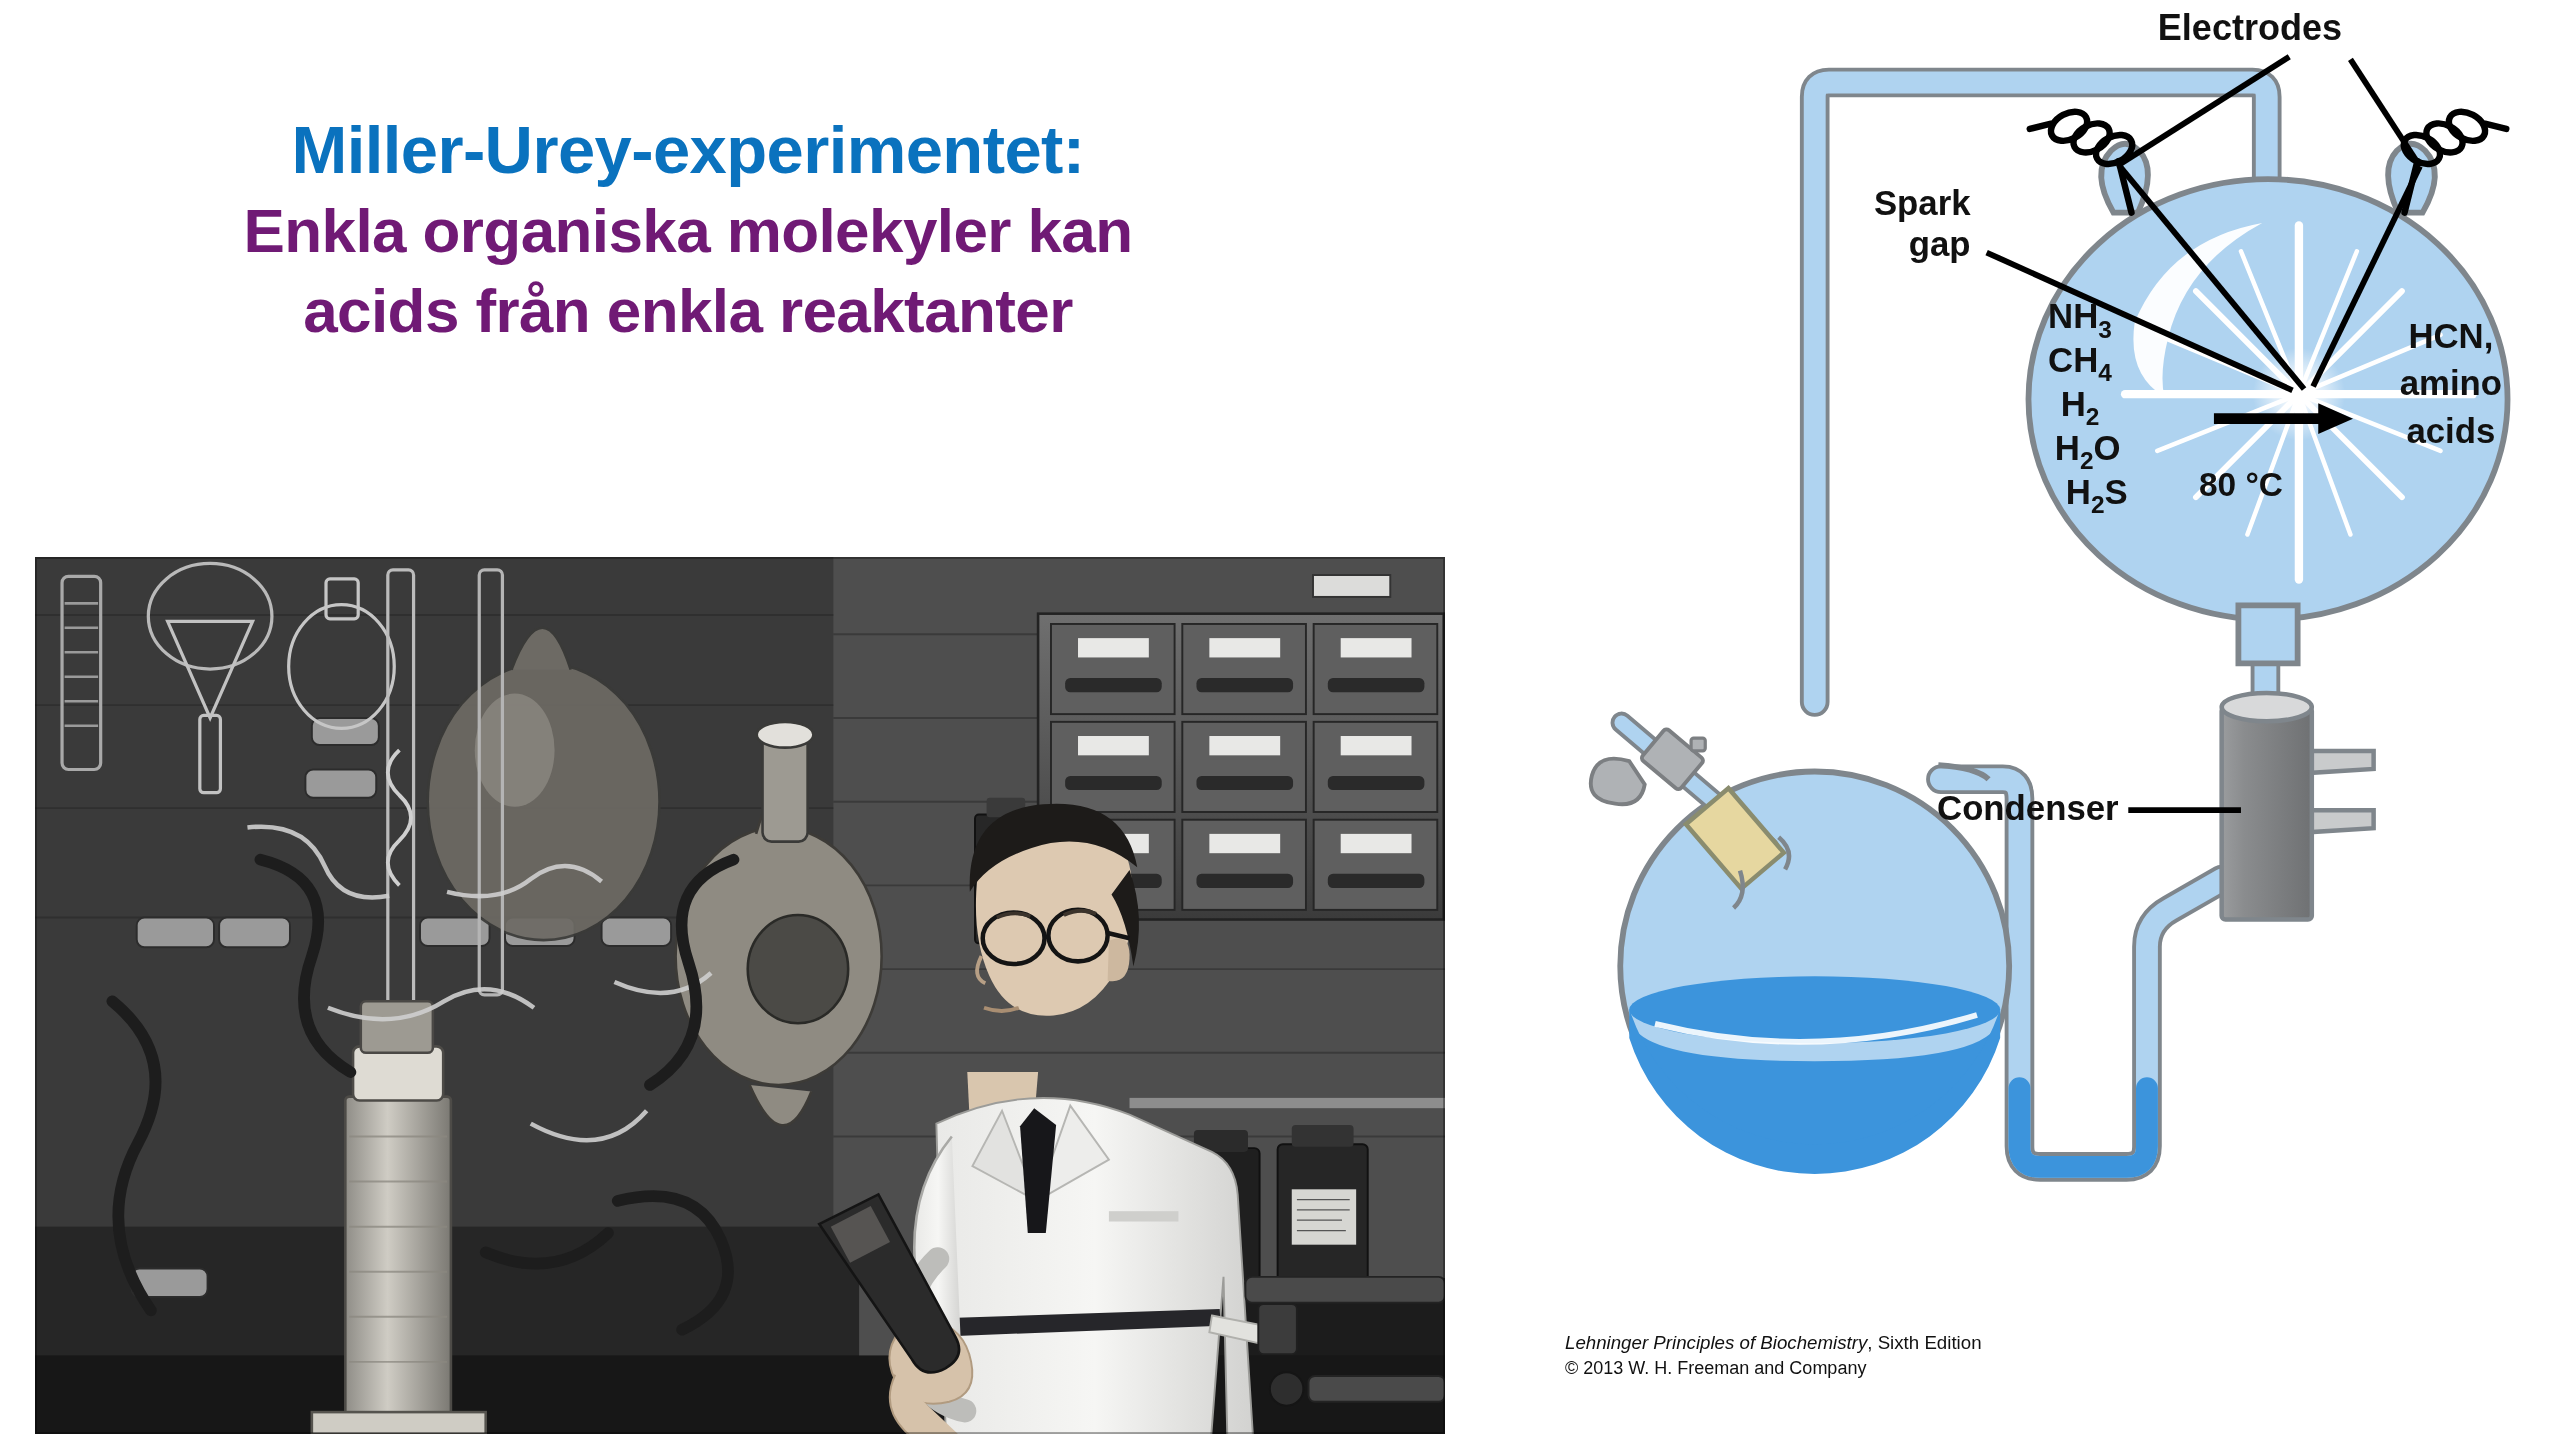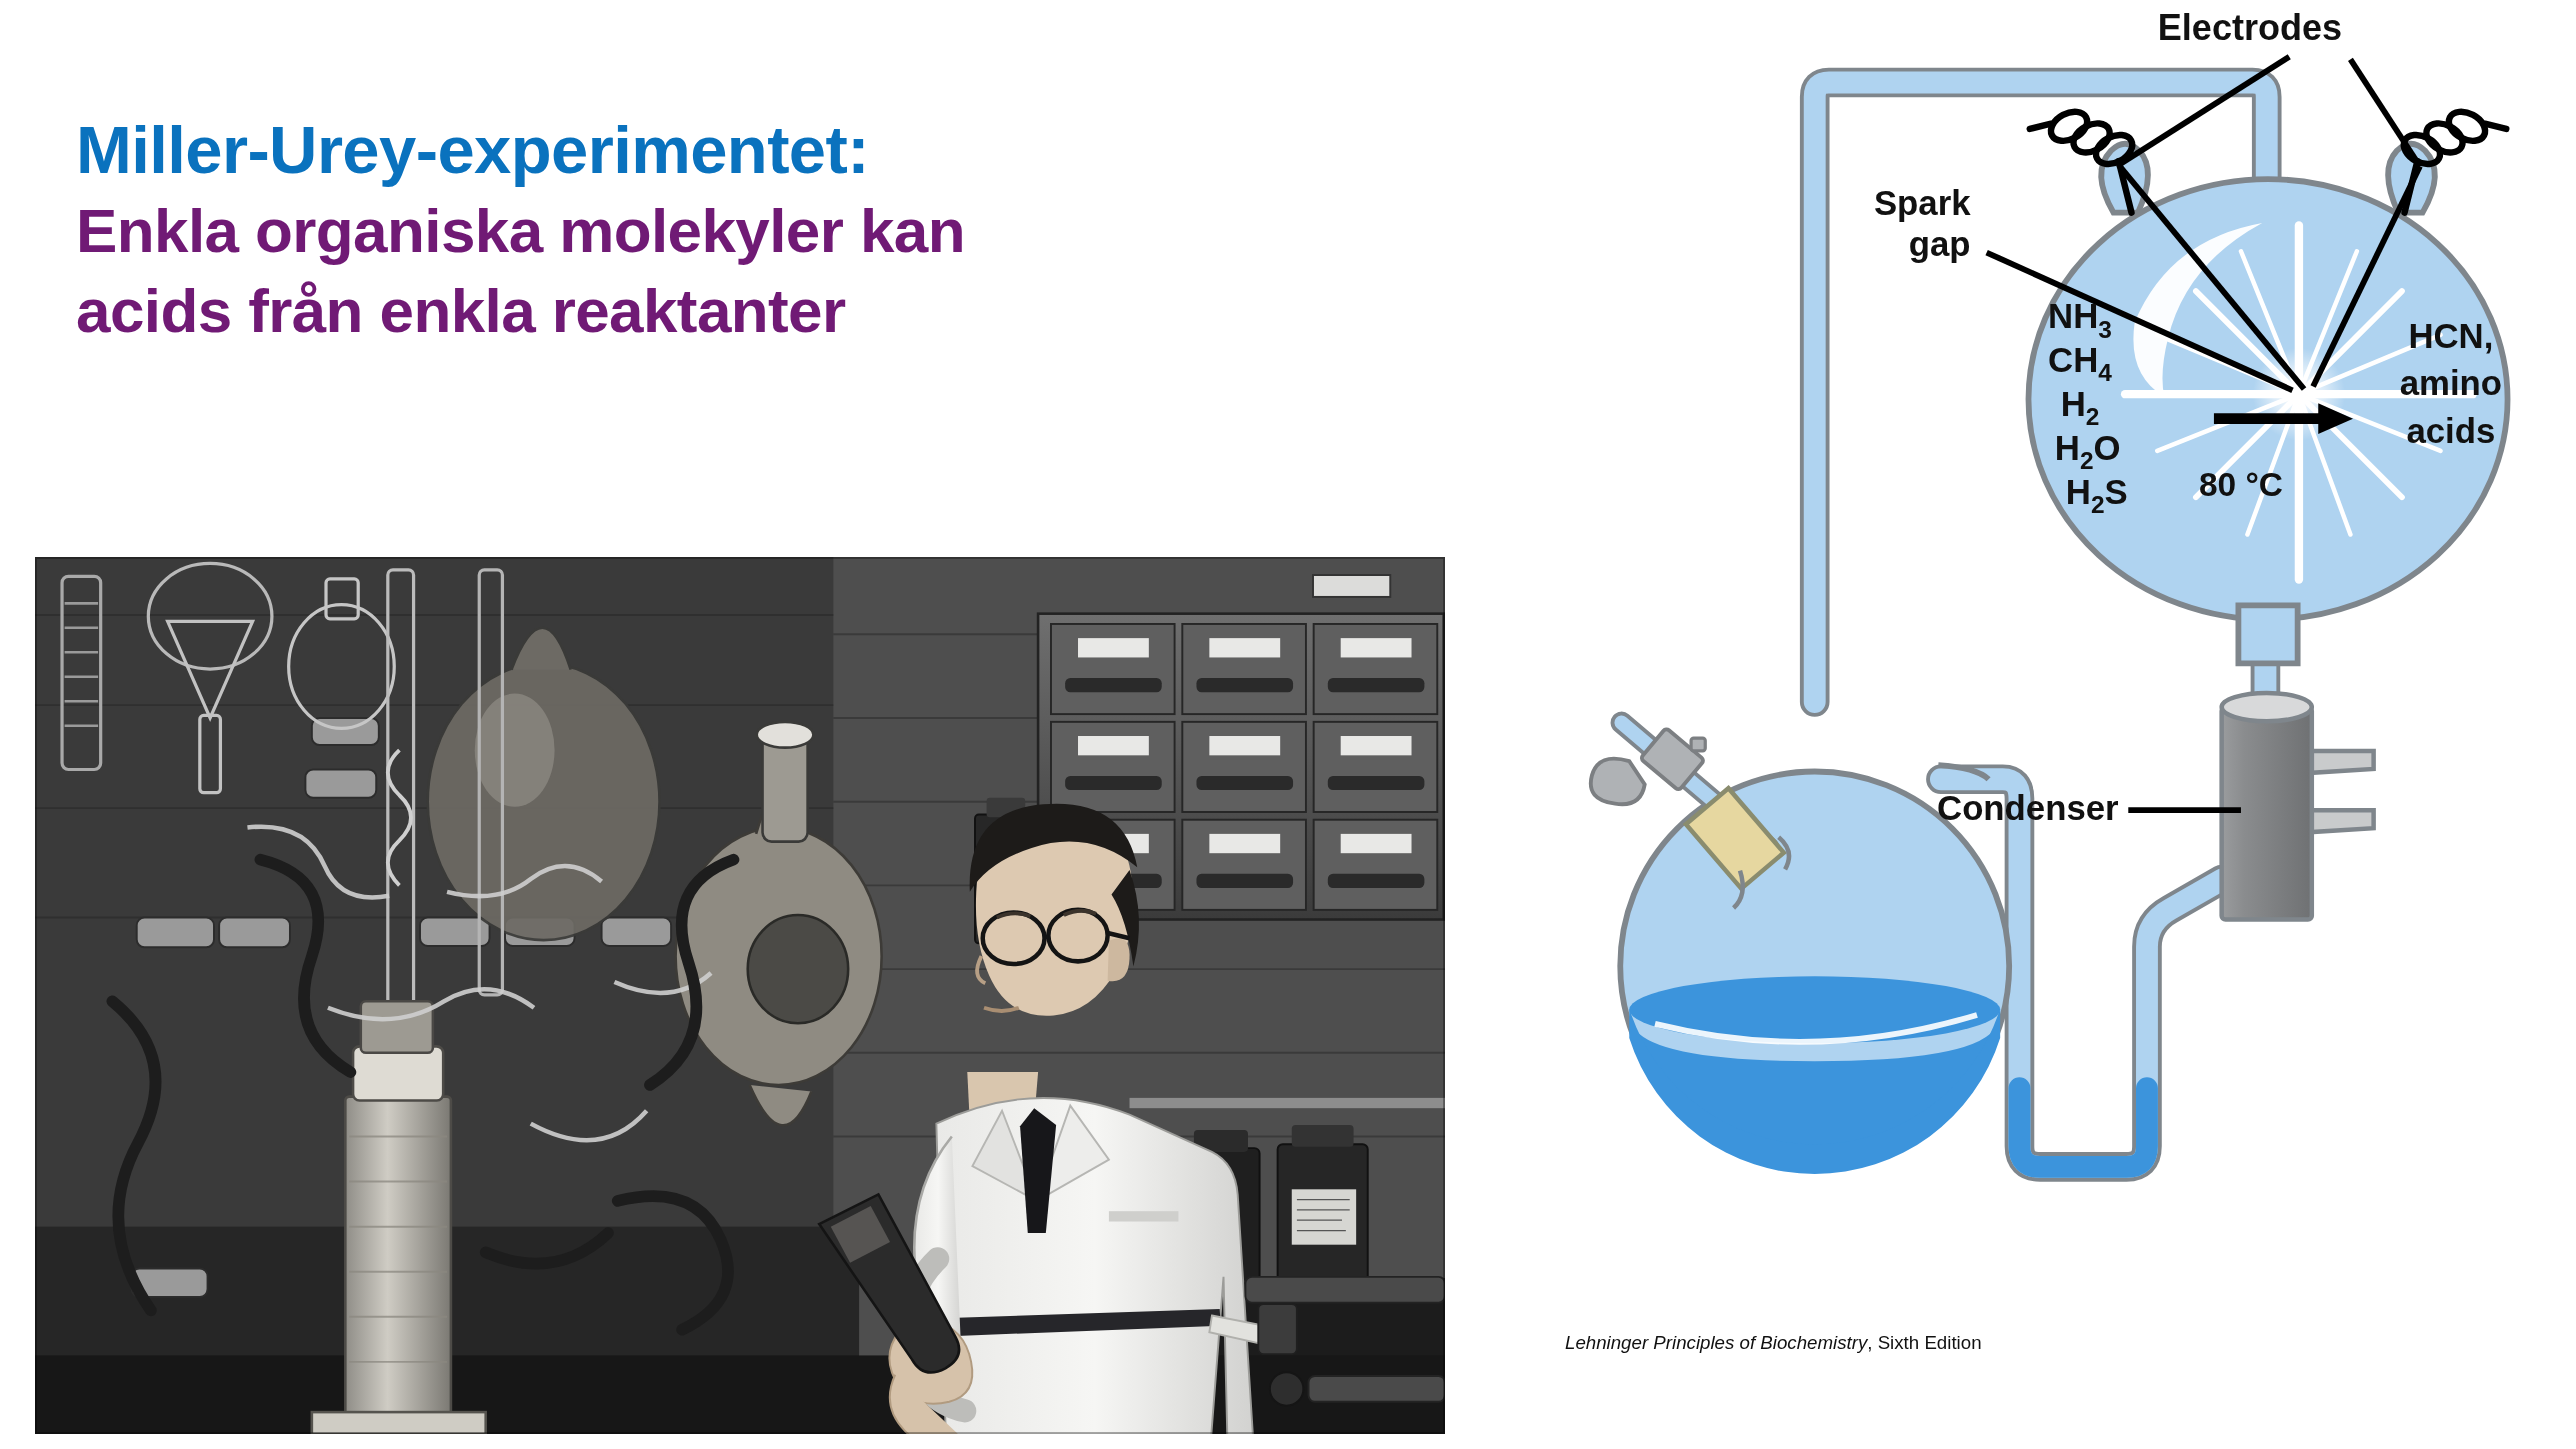--- a/index.html
+++ b/index.html
@@ -2,21 +2,21 @@
 <html style="font-size:10.3px"><head>
 <meta charset="utf-8">
 <style>
   html,body{margin:0;padding:0;}
   body{
     width:2576px;height:1449px;background:#ffffff;
     font-family:"Liberation Sans",sans-serif;
     overflow:hidden;position:relative;
   }
   
-  #title-block{position:absolute;left:76px;top:109px;width:1224px;}
+  #title-block{position:absolute;left:76px;top:109px;width:1224px;text-align:center;}
   #title-line1{
     font-size:67px;font-weight:bold;color:#0A72BE;
     line-height:1.22;letter-spacing:-0.6px;white-space:nowrap;
   }
   .subtitle-line{
     font-size:62px;font-weight:bold;color:#701a75;
     line-height:1.30;letter-spacing:-0.6px;white-space:nowrap;
   }
 
   
@@ -485,14 +485,15 @@
     <g>
       <text class="dlabel" x="1396" y="540" font-size="54" text-anchor="middle">HCN,</text>
       <text class="dlabel" x="1396" y="614" font-size="54" text-anchor="middle">amino</text>
       <text class="dlabel" x="1396" y="688" font-size="54" text-anchor="middle">acids</text>
     </g>
   </svg>
 </div>
 
 <div id="caption">
   <div class="cap-src"><span>Lehninger Principles of Biochemistry</span><span class="cap-ed">, Sixth Edition</span></div>
+  <div class="cap-cr">© 2013 W. H. Freeman and Company</div>
 </div>
 
 
 </body></html>

